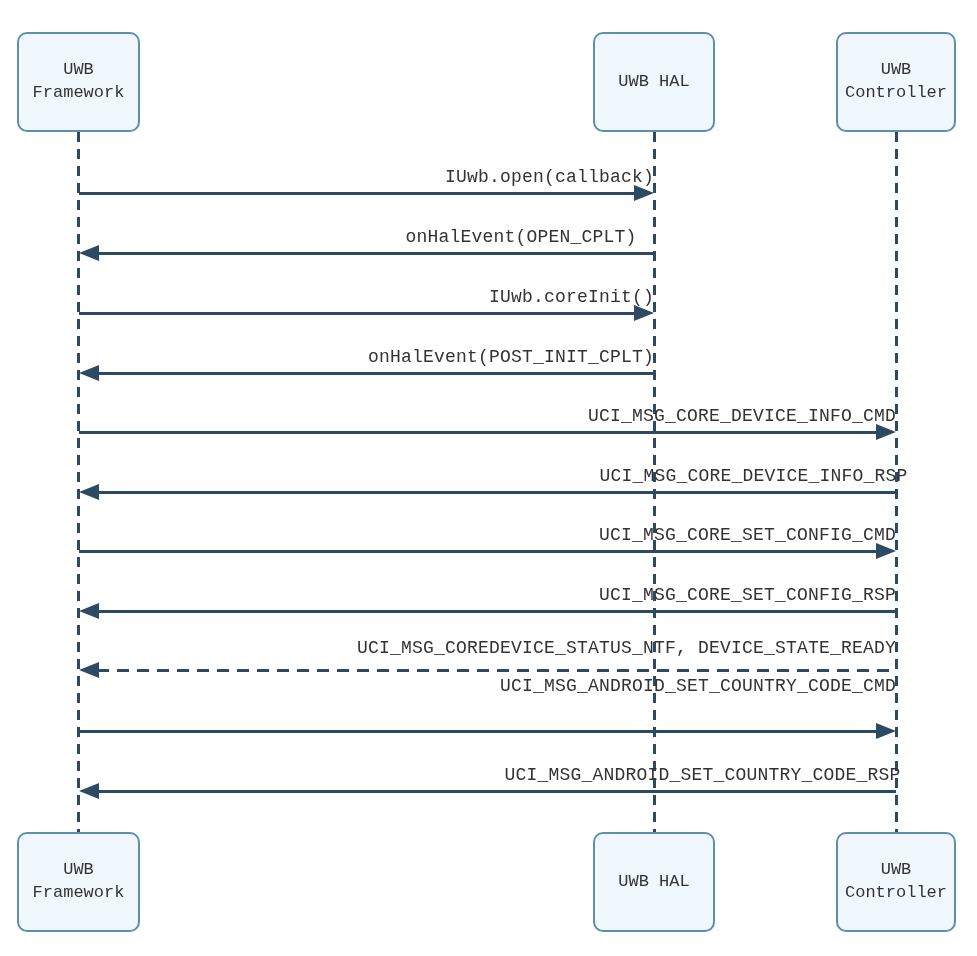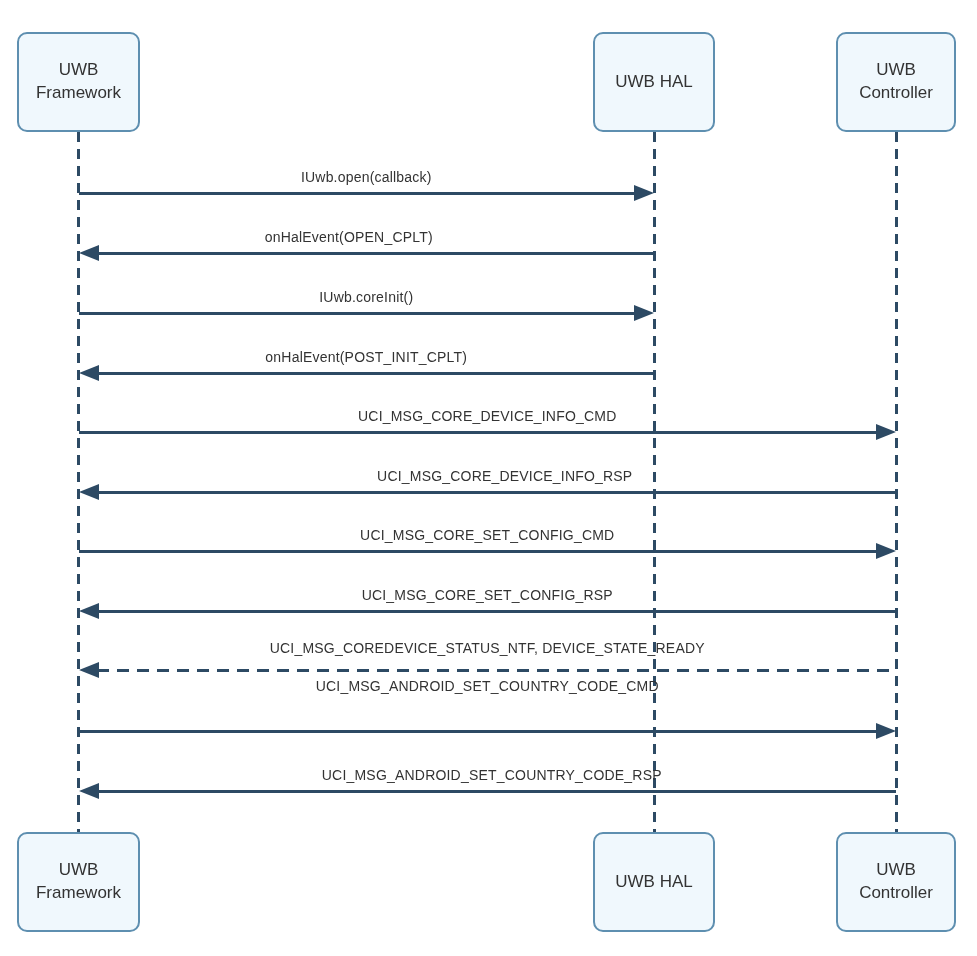--- a/index.html
+++ b/index.html
@@ -7,20 +7,21 @@
     padding: 0;
     background: #ffffff;
     font-family: "Liberation Sans", sans-serif;
   }
   #canvas {
     position: relative;
     width: 977px;
     height: 956px;
     background: var(--bg, #ffffff);
     overflow: hidden;
+    font-family: Liberation Mono, monospace;
   }
   .actor-box {
     position: absolute;
     box-sizing: border-box;
     background: var(--actor-fill, #f0f8fd);
     border: 2.5px solid var(--actor-border, #5e8fb0);
     border-radius: 10px;
     display: flex;
     align-items: center;
     justify-content: center;
@@ -37,23 +38,23 @@
       to bottom,
       var(--line, #2d4a64) 0px,
       var(--line, #2d4a64) 10px,
       transparent 10px,
       transparent 17px
     );
   }
   .message { position: absolute; left: 0; top: 0; width: 0; height: 0; }
   .message-label {
     position: absolute;
-    text-align: center;
+    text-align: right;
     color: var(--text, #333333);
-    font-size: 14px;
+    font-size: 18px;
     letter-spacing: 0.2px;
     white-space: nowrap;
     line-height: 24px;
     height: 24px;
   }
   .message-line {
     position: absolute;
     height: 3px;
     background: var(--line, #2d4a64);
   }
@@ -121,21 +122,21 @@
       <div class="message-label" style="left: 78.5px; width: 575.5px; top: 345px;">onHalEvent(POST_INIT_CPLT)</div>
       <div class="message-line" style="top: 371.5px; left: 96.5px; width: 557.5px;"></div>
       <div class="arrowhead left" style="top: 365px; left: 78.5px;"></div>
     </div>
     <div class="message">
       <div class="message-label" style="left: 78.5px; width: 817.5px; top: 404px;">UCI_MSG_CORE_DEVICE_INFO_CMD</div>
       <div class="message-line" style="top: 430.5px; left: 78.5px; width: 799.5px;"></div>
       <div class="arrowhead right" style="top: 424px; left: 876px;"></div>
     </div>
     <div class="message">
-      <div class="message-label" style="left: 96px; width: 817.5px; top: 464px;">UCI_MSG_CORE_DEVICE_INFO_RSP</div>
+      <div class="message-label" style="left: 90px; width: 817.5px; top: 464px;">UCI_MSG_CORE_DEVICE_INFO_RSP</div>
       <div class="message-line" style="top: 490.5px; left: 96.5px; width: 799.5px;"></div>
       <div class="arrowhead left" style="top: 484px; left: 78.5px;"></div>
     </div>
     <div class="message">
       <div class="message-label" style="left: 78.5px; width: 817.5px; top: 523px;">UCI_MSG_CORE_SET_CONFIG_CMD</div>
       <div class="message-line" style="top: 549.5px; left: 78.5px; width: 799.5px;"></div>
       <div class="arrowhead right" style="top: 543px; left: 876px;"></div>
     </div>
     <div class="message">
       <div class="message-label" style="left: 78.5px; width: 817.5px; top: 583px;">UCI_MSG_CORE_SET_CONFIG_RSP</div>

